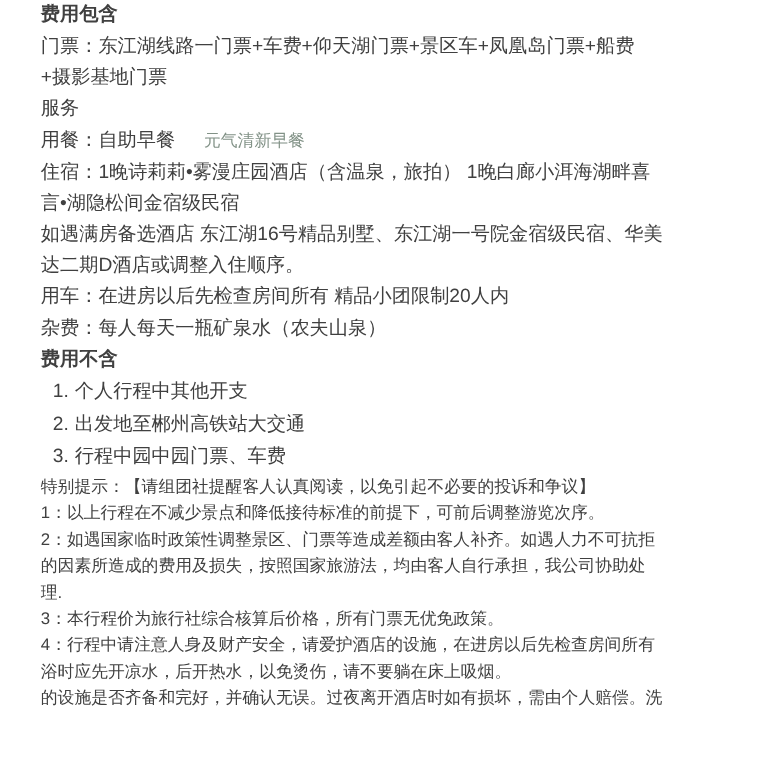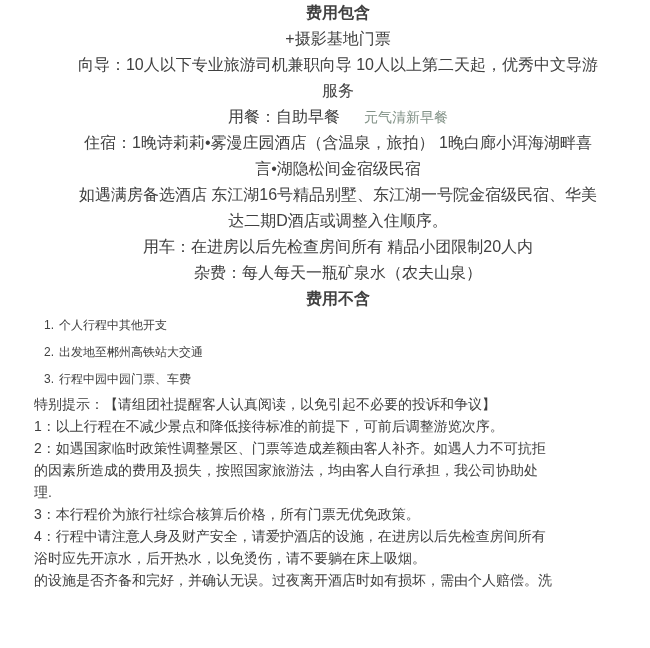--- a/index.html
+++ b/index.html
@@ -19,32 +19,31 @@
     box-sizing:border-box;
     width:650px;
     padding:0 8px 0 34px;
     font-family:"Liberation Sans","DejaVu Sans",sans-serif;
     color:var(--text-color);
   }
   .ln{
     font-size:16px;
     line-height:26px;
     white-space:nowrap;
-    text-align:center;
   }
   .ln.bold{
     font-weight:bold;
   }
   .hl{
     color:var(--highlight-color);
     font-size:14px;
     margin-left:24px;
   }
   .list .li{
-    font-size:12px;
+    font-size:16px;
     line-height:27px;
     padding-left:10px;
     white-space:nowrap;
   }
   .list .num{
     display:inline-block;
     margin-right:5px;
   }
   .notes .nt{
     font-size:14px;
@@ -52,23 +51,23 @@
     white-space:nowrap;
   }
 </style>
 </head>
 <body>
 
 <div class="doc">
 
   <div class="ln bold">费用包含</div>
 
+  <div class="ln">门票：东江湖线路一门票+车费+仰天湖门票+景区车+凤凰岛门票+船费</div>
   <div class="ln">+摄影基地门票</div>
 
-  <div class="ln">向导：10人以下专业旅游司机兼职向导 10人以上第二天起，优秀中文导游</div>
   <div class="ln">服务</div>
 
   <div class="ln">
     <span>用餐：自助早餐</span><span class="hl">元气清新早餐</span>
   </div>
 
   <div class="ln">住宿：1晚诗莉莉•雾漫庄园酒店（含温泉，旅拍） 1晚白廊小洱海湖畔喜</div>
   <div class="ln">言•湖隐松间金宿级民宿</div>
 
   <div class="ln">如遇满房备选酒店 东江湖16号精品别墅、东江湖一号院金宿级民宿、华美</div>

